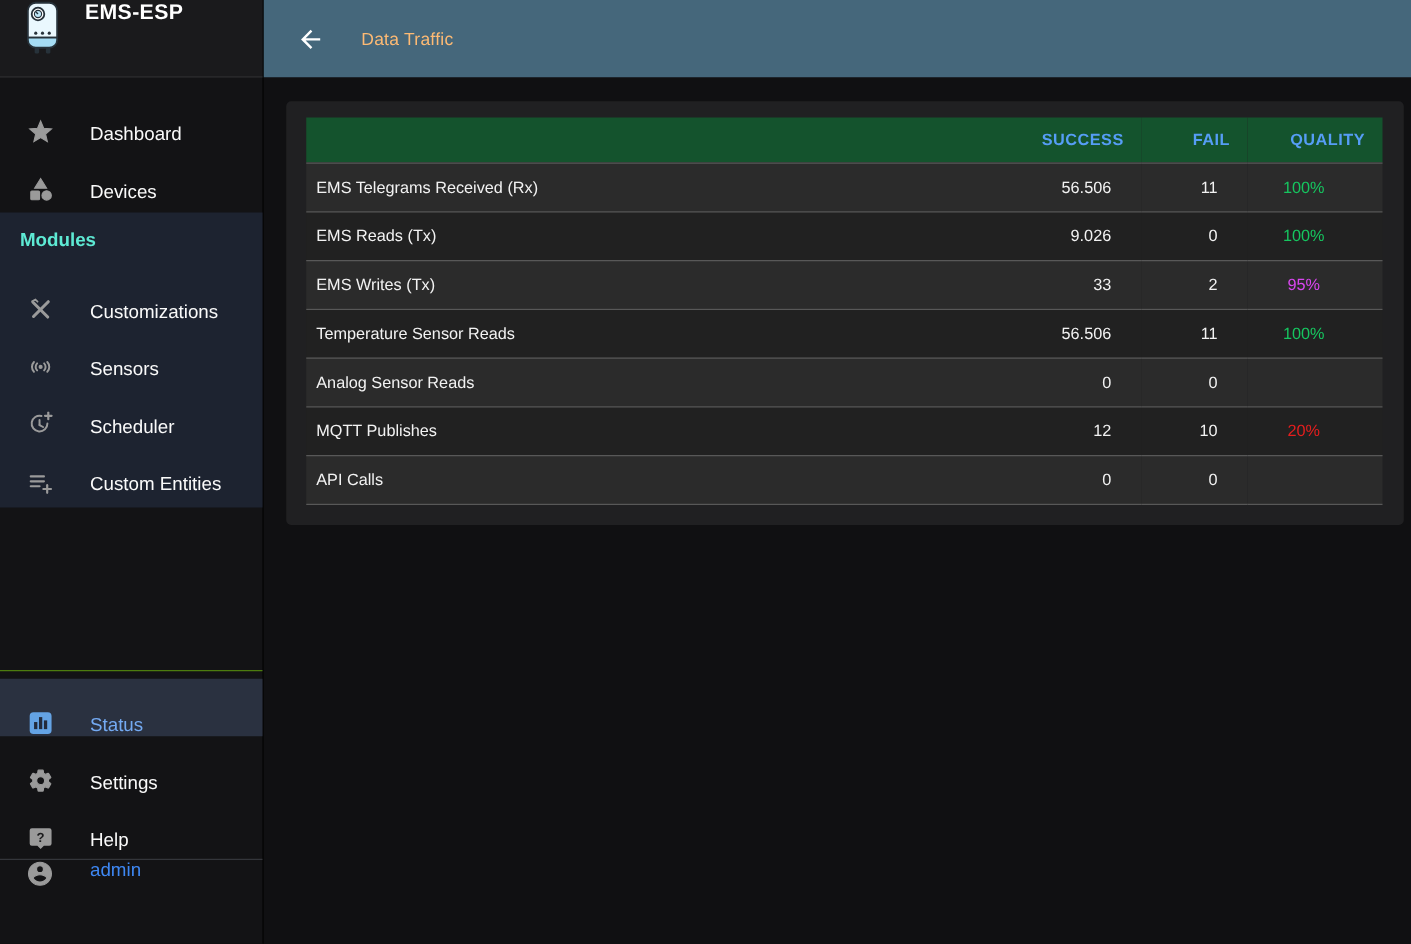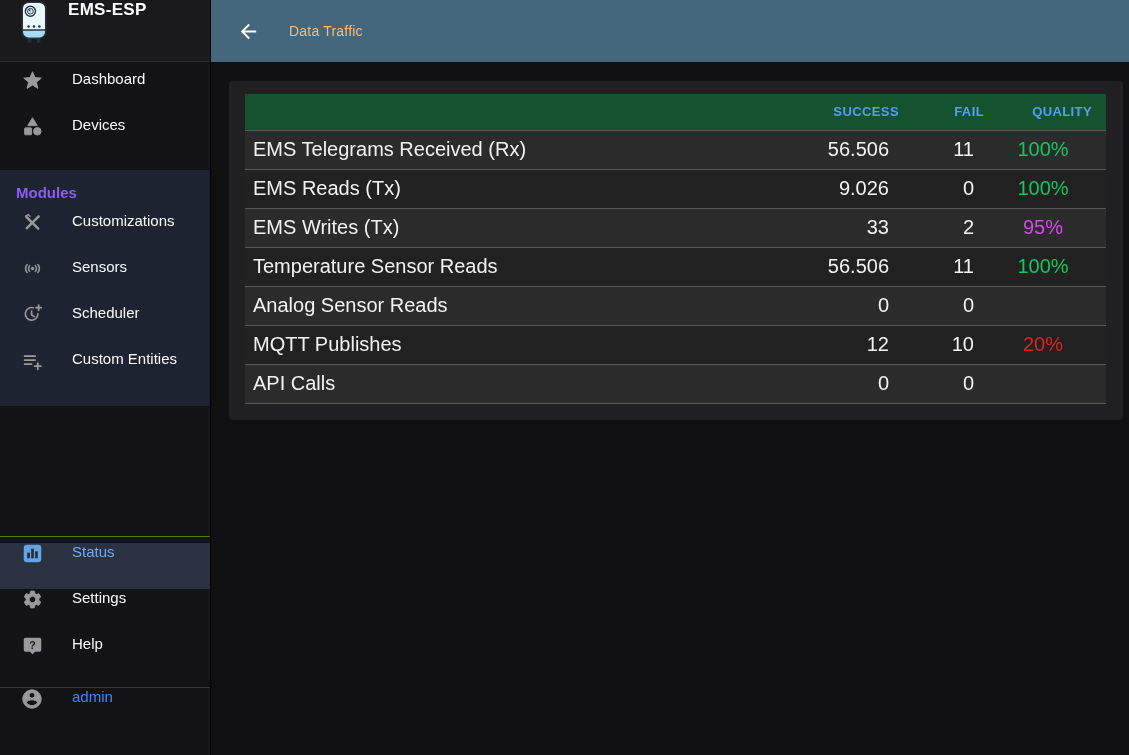--- a/index.html
+++ b/index.html
@@ -21,34 +21,34 @@
   .sb-header {
     height:62px; display:flex; align-items:flex-start;
     padding-left:16px; gap:16px;
     background:#1a1a1c;
     border-bottom:1px solid #2c2c2e;
   }
   .sb-header .app-title { font-size:17px; font-weight:700; letter-spacing:.3px; color:#fff; }
 
   .sb-section { padding:8px 0; }
   .sb-item {
-    height:46px; display:flex; align-items:flex-start;
+    height:46px; display:flex; align-items:flex-end;
     padding-left:20px; gap:28px; cursor:pointer;
   }
   .sb-item .ico { width:24px; display:flex; justify-content:center; align-items:center; }
   .sb-item .lbl { font-size:15px; font-weight:500; color:#fafafa; }
 
   .sb-modules {
     background:#1d2330;
     padding:2px 0 10px 0;
   }
   .sb-subheader {
     height:40px; display:flex; align-items:center;
     padding-left:16px;
-    color:#8b5cf6; font-size:15px; font-weight:700;
+    color:#5eead4; font-size:15px; font-weight:700;
   }
 
   .sb-spacer { flex:1; }
 
   .sb-system { border-top:1px solid #4d7c0f; padding:6px 0; }
   .sb-item.active { background:#2a3140; }
   .sb-item.active .lbl { color:#74aaf2; }
 
   .sb-user {
     border-top:1px solid #34363b;
@@ -79,21 +79,21 @@
   thead th {
     background:#14532d; color:#569df5;
     font-size:13px; font-weight:700; letter-spacing:.4px;
     height:36px; text-align:right; padding-right:14px;
   }
   thead th.col-label { text-align:left; }
   thead tr { border-bottom:1px solid #585858; }
   tbody tr { border-bottom:1px solid #585858; }
   tbody tr:nth-child(odd)  { background:#2b2b2b; }
   tbody tr:nth-child(even) { background:#212121; }
-  tbody td { height:39px; font-size:20px; font-weight:500; color:#f2f2f2; }
+  tbody td { height:39px; font-size:13px; font-weight:500; color:#f2f2f2; }
   td.c-label { padding-left:8px; }
   td.c-num { text-align:right; padding-right:24px; }
   td.c-quality { text-align:center; padding-right:18px; }
   col.w-success { width:125px; } col.w-fail { width:85px; } col.w-quality { width:108px; }
 </style>
 </head>
 <body>
 
 <aside class="sidebar">
   <div class="sb-header">

